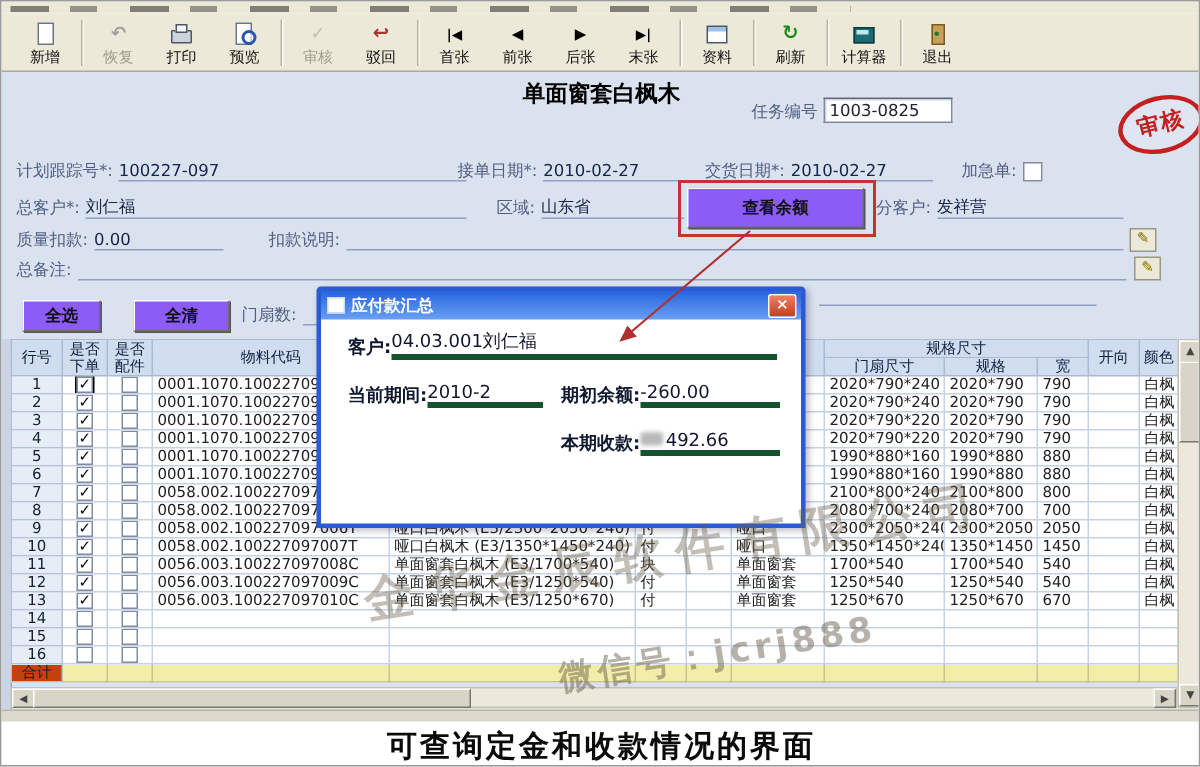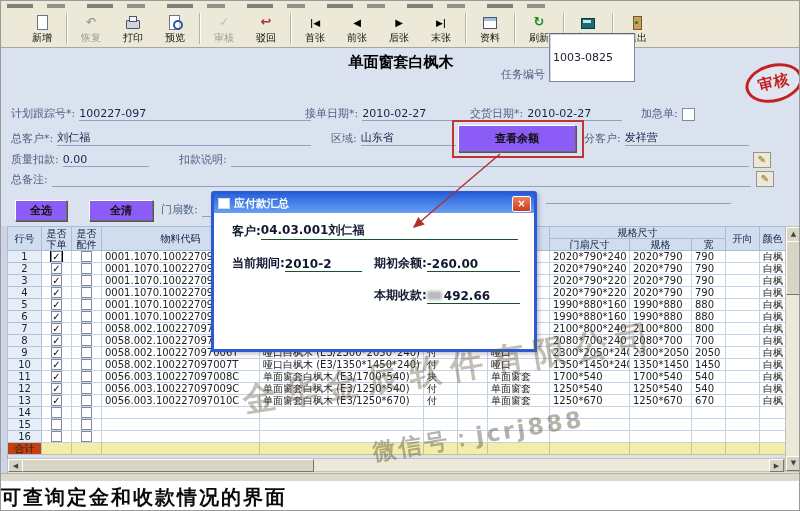--- a/index.html
+++ b/index.html
@@ -3,21 +3,21 @@
 <meta charset="utf-8">
 <style>
   html,body{margin:0;padding:0}
   body{width:800px;height:511px;position:relative;overflow:hidden;
        font-family:"DejaVu Sans",sans-serif;background:#fff;border:1px solid #9a9a9a;box-sizing:border-box}
   
   .menu-strip{position:absolute;left:0;top:0;width:800px;height:8px;background:#ece9d8;overflow:hidden}
   .menu-strip .smudge{position:absolute;bottom:1px;left:6px;width:560px;height:4px;
        background:repeating-linear-gradient(90deg,rgba(40,40,40,.55) 0 26px,transparent 26px 40px,rgba(40,40,40,.45) 40px 58px,transparent 58px 80px)}
   .toolbar{position:absolute;left:0;top:8px;width:800px;height:39px;background:#ece9d8;
-       border-bottom:1px solid #aca899;display:flex;align-items:center;padding-left:20px;box-sizing:border-box}
+       border-bottom:1px solid #aca899;display:flex;align-items:center;padding-left:8px;box-sizing:border-box}
   .tbtn{min-width:36px;height:35px;display:flex;flex-direction:column;align-items:center;justify-content:flex-end;
        gap:1px;font-size:10px;color:#111;padding:0 3px 1px 3px;cursor:default}
   .tbtn.disabled{color:#9e9c8e}
   .tbtn.disabled .ic{opacity:.5;filter:grayscale(1)}
   .tsep{width:1px;height:31px;background:#b9b5a5;box-shadow:1px 0 0 #fdfdf6;margin:0 3px}
   .ic{display:inline-block;width:16px;height:15px;position:relative;font-size:12px;line-height:14px;text-align:center}
   .ic-new::before{content:"";position:absolute;left:3px;top:0;width:9px;height:13px;background:#fff;border:1px solid #6a7688}
   .ic-undo::before{content:"↶";color:#556;font-weight:bold}
   .ic-printer::before{content:"";position:absolute;left:1px;top:5px;width:12px;height:7px;background:#cfd4dc;border:1px solid #4a5668;border-radius:1px}
   .ic-printer::after{content:"";position:absolute;left:4px;top:1px;width:6px;height:4px;background:#f6f6f6;border:1px solid #4a5668}
@@ -37,21 +37,21 @@
   .ic-exit::before{content:"";position:absolute;left:4px;top:1px;width:7px;height:12px;background:#c8a05a;border:1px solid #7a5a20}
   .ic-exit::after{content:"";position:absolute;left:6px;top:6px;width:3px;height:3px;background:#1a7a3a;border-radius:50%}
   
   .content{position:absolute;left:0;top:47px;width:800px;height:425px;background:#dae2ef}
   .page-title{position:absolute;left:0;top:52px;width:800px;text-align:center;font-size:15px;font-weight:bold;color:#000}
   .lbl{color:#506082;font-size:11px}
   .val{color:#16264a;font-size:11px}
   .fld{position:absolute;display:flex;align-items:flex-end;gap:4px;height:15px}
   .fill{flex:1;border-bottom:1px solid #90a0c0;min-width:10px}
   .sunken{background:#fff;border:1px solid #7f8aa0;border-top-color:#5a6578;box-shadow:inset 1px 1px 0 #cfd6e2;
-       font-size:11px;color:#223;padding:17px 3px}
+       font-size:11px;color:#223;padding:1px 3px}
   .chk{width:11px;height:11px;background:#fff;border:1px solid #808ba0;display:inline-block}
   .btn{background:#8b5cf6;border:1px solid #888;border-top-color:#fff;border-left-color:#fff;
        border-right-color:#6a6a6a;border-bottom-color:#6a6a6a;font-size:11px;font-weight:bold;color:#111;
        display:flex;align-items:center;justify-content:center;box-shadow:1px 1px 0 #555}
   .pencil{position:absolute;width:16px;height:14px;background:#ece9d8;border:1px solid #9a9686;
        font-size:10px;line-height:13px;text-align:center;color:#8a6a00}
   
   .gutter{position:absolute;left:0;top:225px;width:6px;height:247px;background:#ccd4e5;border-right:1px solid #9aa8c4}
   table.grid{position:absolute;left:6px;top:225px;width:778px;border-collapse:collapse;table-layout:fixed;
        font-size:10px;background:#fff}
@@ -74,37 +74,37 @@
   .sthumb{position:absolute;background:#d8d4c6;border:1px solid #fff;border-right-color:#7a7668;border-bottom-color:#7a7668}
   
   .dialog{position:absolute;left:210px;top:190px;width:320px;height:155px;background:#fff;
        border:3px solid #2a5ad4;border-radius:3px 3px 0 0;z-index:30;box-shadow:2px 2px 4px rgba(0,0,30,.25)}
   .dlg-title{position:absolute;left:0;top:0;right:0;height:19px;background:linear-gradient(#2864dc,#68a0f4);
        color:#fff;font-size:11px;font-weight:bold;display:flex;align-items:center;padding-left:4px;gap:4px}
   .dlg-doc{width:10px;height:9px;background:#fff;border:1px solid #cde;display:inline-block}
   .dlg-close{position:absolute;right:3px;top:2px;width:17px;height:14px;background:linear-gradient(#f08060,#c83c20);
        border:1px solid #fff;border-radius:2px;color:#fff;font-size:10px;font-weight:bold;text-align:center;line-height:13px}
   .dfield{position:absolute;display:flex;align-items:flex-end;font-size:12px;color:#101830;font-weight:bold;height:16px}
-  .dfield .dv{border-bottom:1px solid #14532d;font-weight:bold;flex:1;white-space:nowrap}
+  .dfield .dv{border-bottom:4px solid #14532d;font-weight:normal;flex:1;white-space:nowrap}
   .blurchip{display:inline-block;width:15px;height:9px;background:#b9b9b9;border-radius:2px;filter:blur(1.5px);
        margin-right:2px;vertical-align:baseline}
   
   .red-rect{position:absolute;left:451px;top:119px;width:128px;height:34px;border:2px solid #c23333;z-index:50}
   .stamp{position:absolute;left:744px;top:63px;width:52px;height:32px;border:3px solid #c42020;border-radius:50%;
        transform:rotate(-14deg);color:#c42020;font-size:15px;font-weight:bold;text-align:center;line-height:31px;
        letter-spacing:1px;z-index:50;background:rgba(255,255,255,.15)}
   svg.overlay{position:absolute;left:0;top:0;z-index:55;pointer-events:none}
   
   .wm1{position:absolute;left:242px;top:378px;transform:rotate(-9deg);transform-origin:left center;
        font-size:33px;font-weight:bold;letter-spacing:9px;color:rgba(105,95,75,.40);z-index:45;white-space:nowrap}
   .wm2{position:absolute;left:372px;top:436px;transform:rotate(-9deg);transform-origin:left center;
        font-size:23px;font-weight:bold;letter-spacing:3px;color:rgba(105,95,75,.48);z-index:45;white-space:nowrap}
   .band{position:absolute;left:0;top:472px;width:800px;height:8px;background:#dcd8ca;border-top:1px solid #b8b4a4}
   .caption-area{position:absolute;left:0;top:480px;width:800px;height:31px;background:#fff}
-  .caption{width:100%;font-size:20px;font-weight:bold;color:#0a0a0a;margin-top:3px;letter-spacing:2px}
+  .caption{width:100%;text-align:center;font-size:20px;font-weight:bold;color:#0a0a0a;margin-top:3px;letter-spacing:2px}
 </style>
 </head>
 <body>
 
 <div class="menu-strip">
     <div class="smudge"></div>
   </div>
 
 <div class="toolbar" id="toolbar">
     <div class="tbtn">

